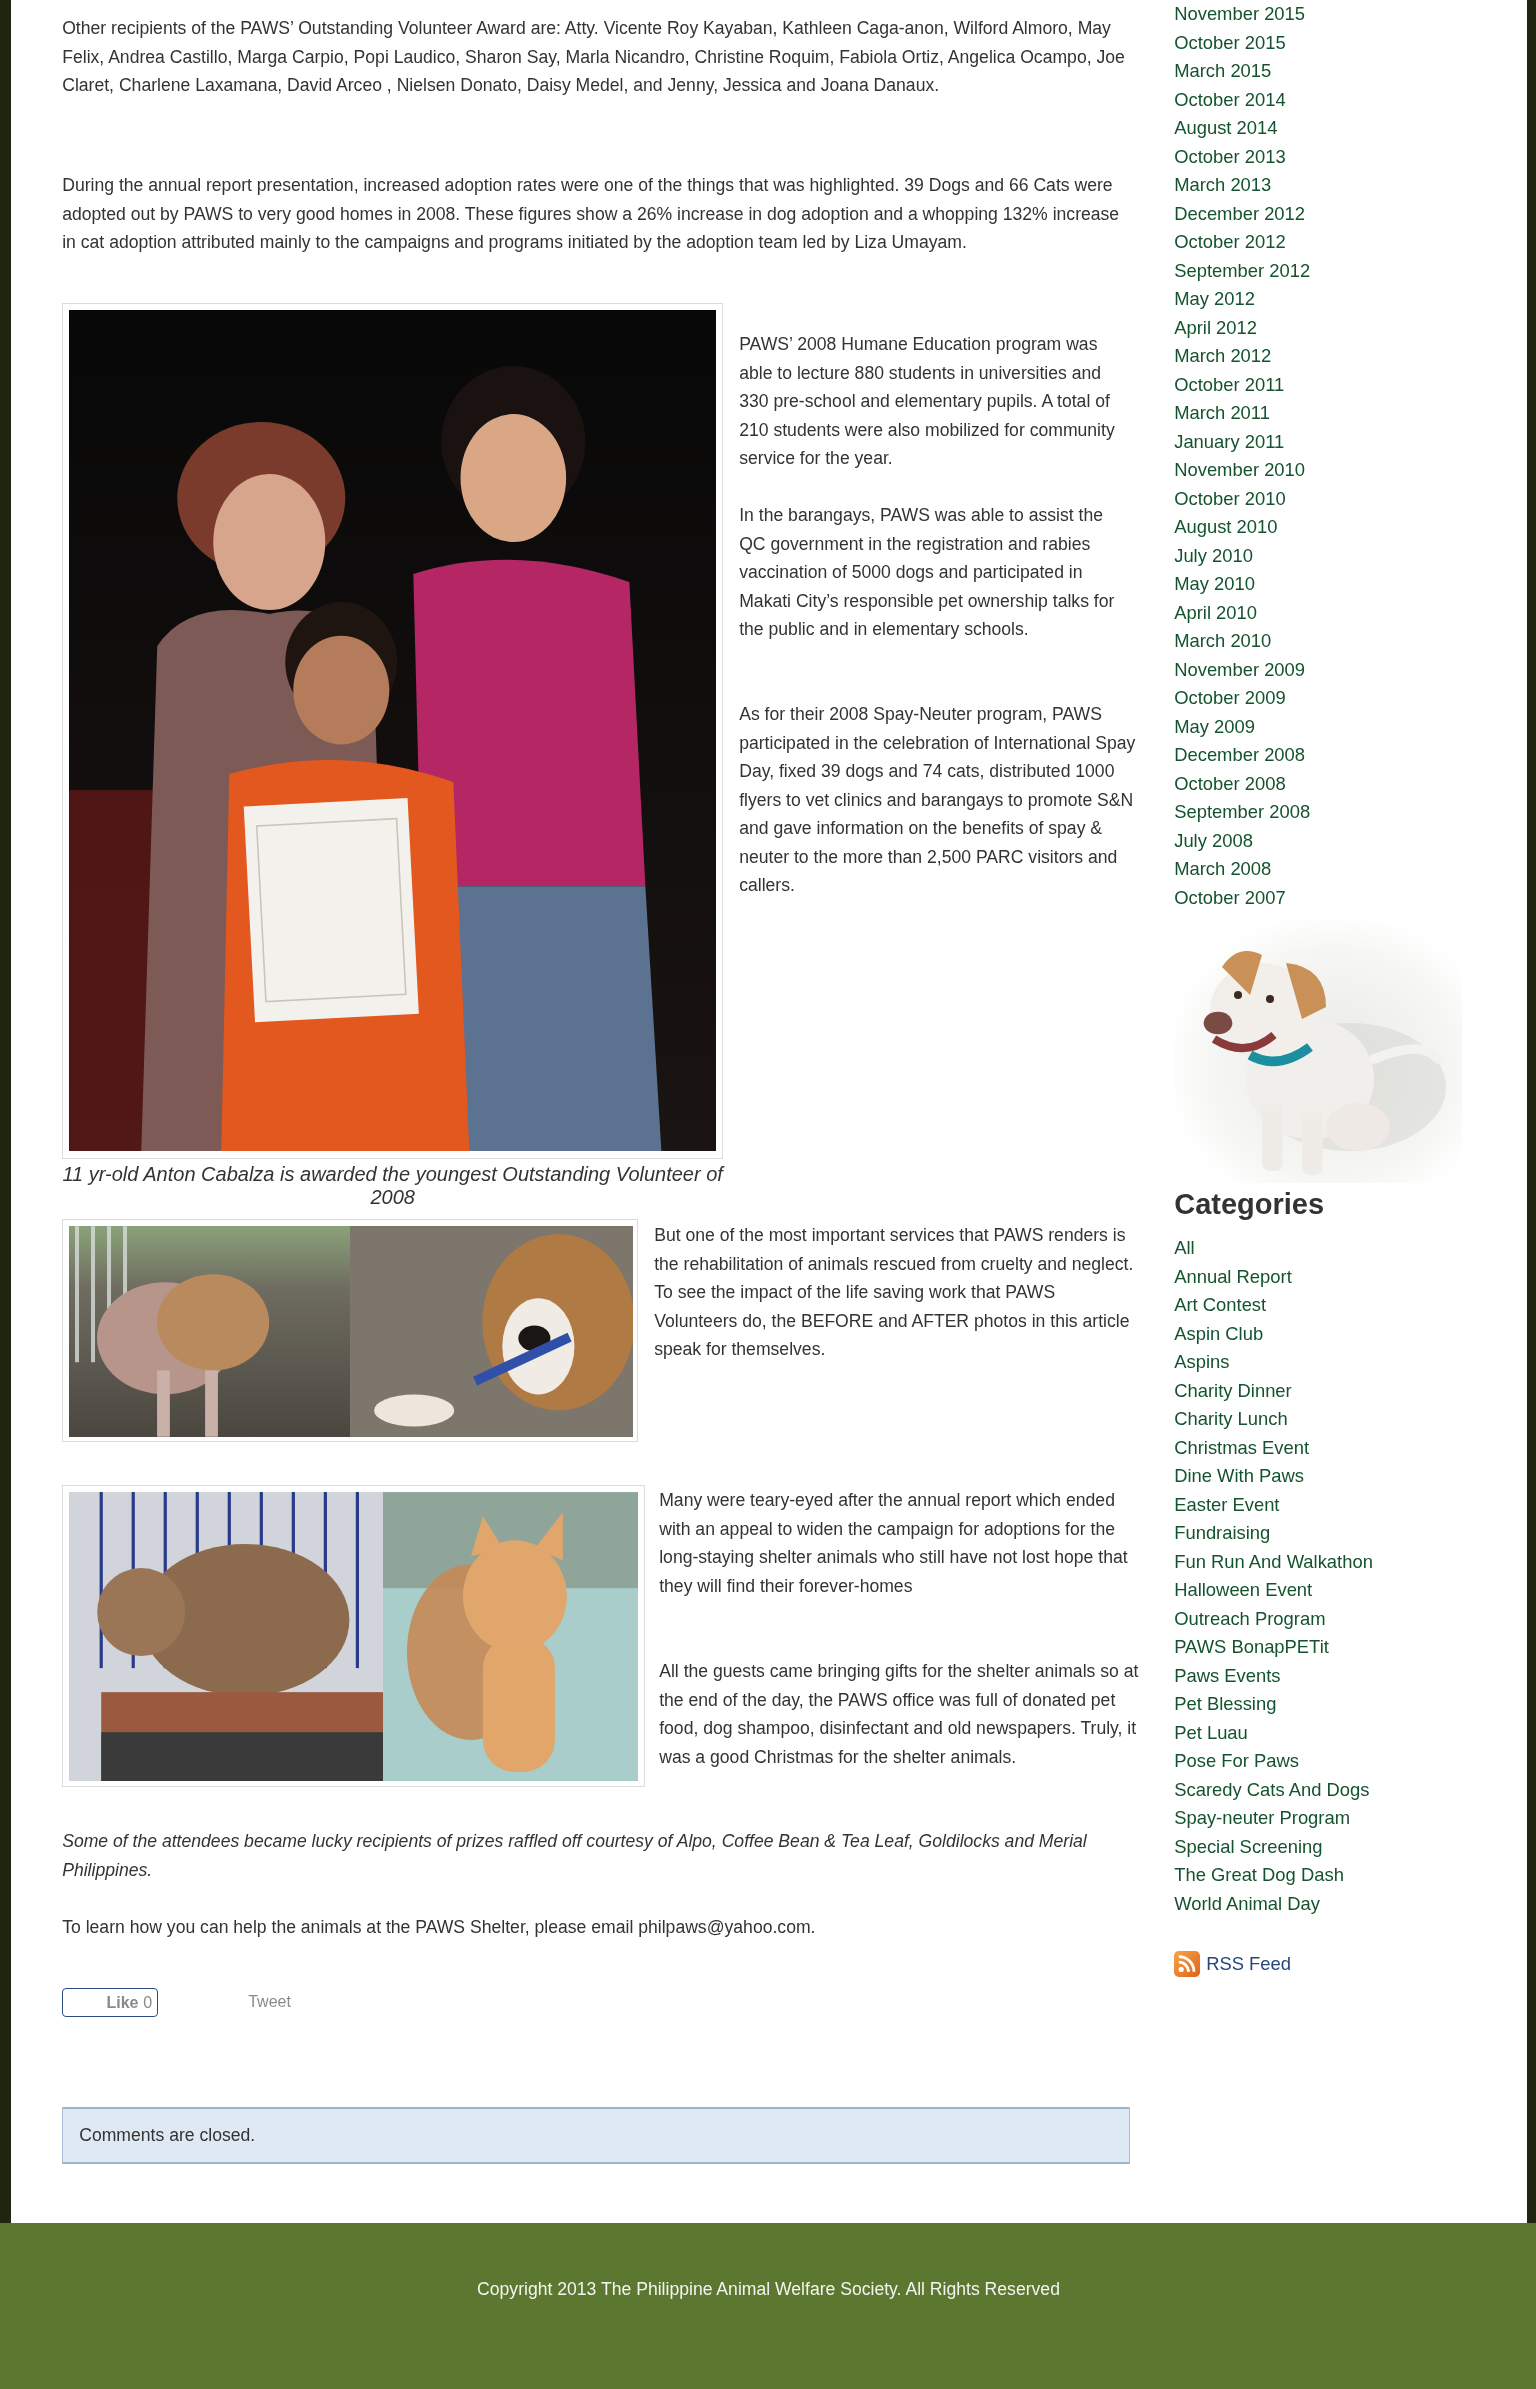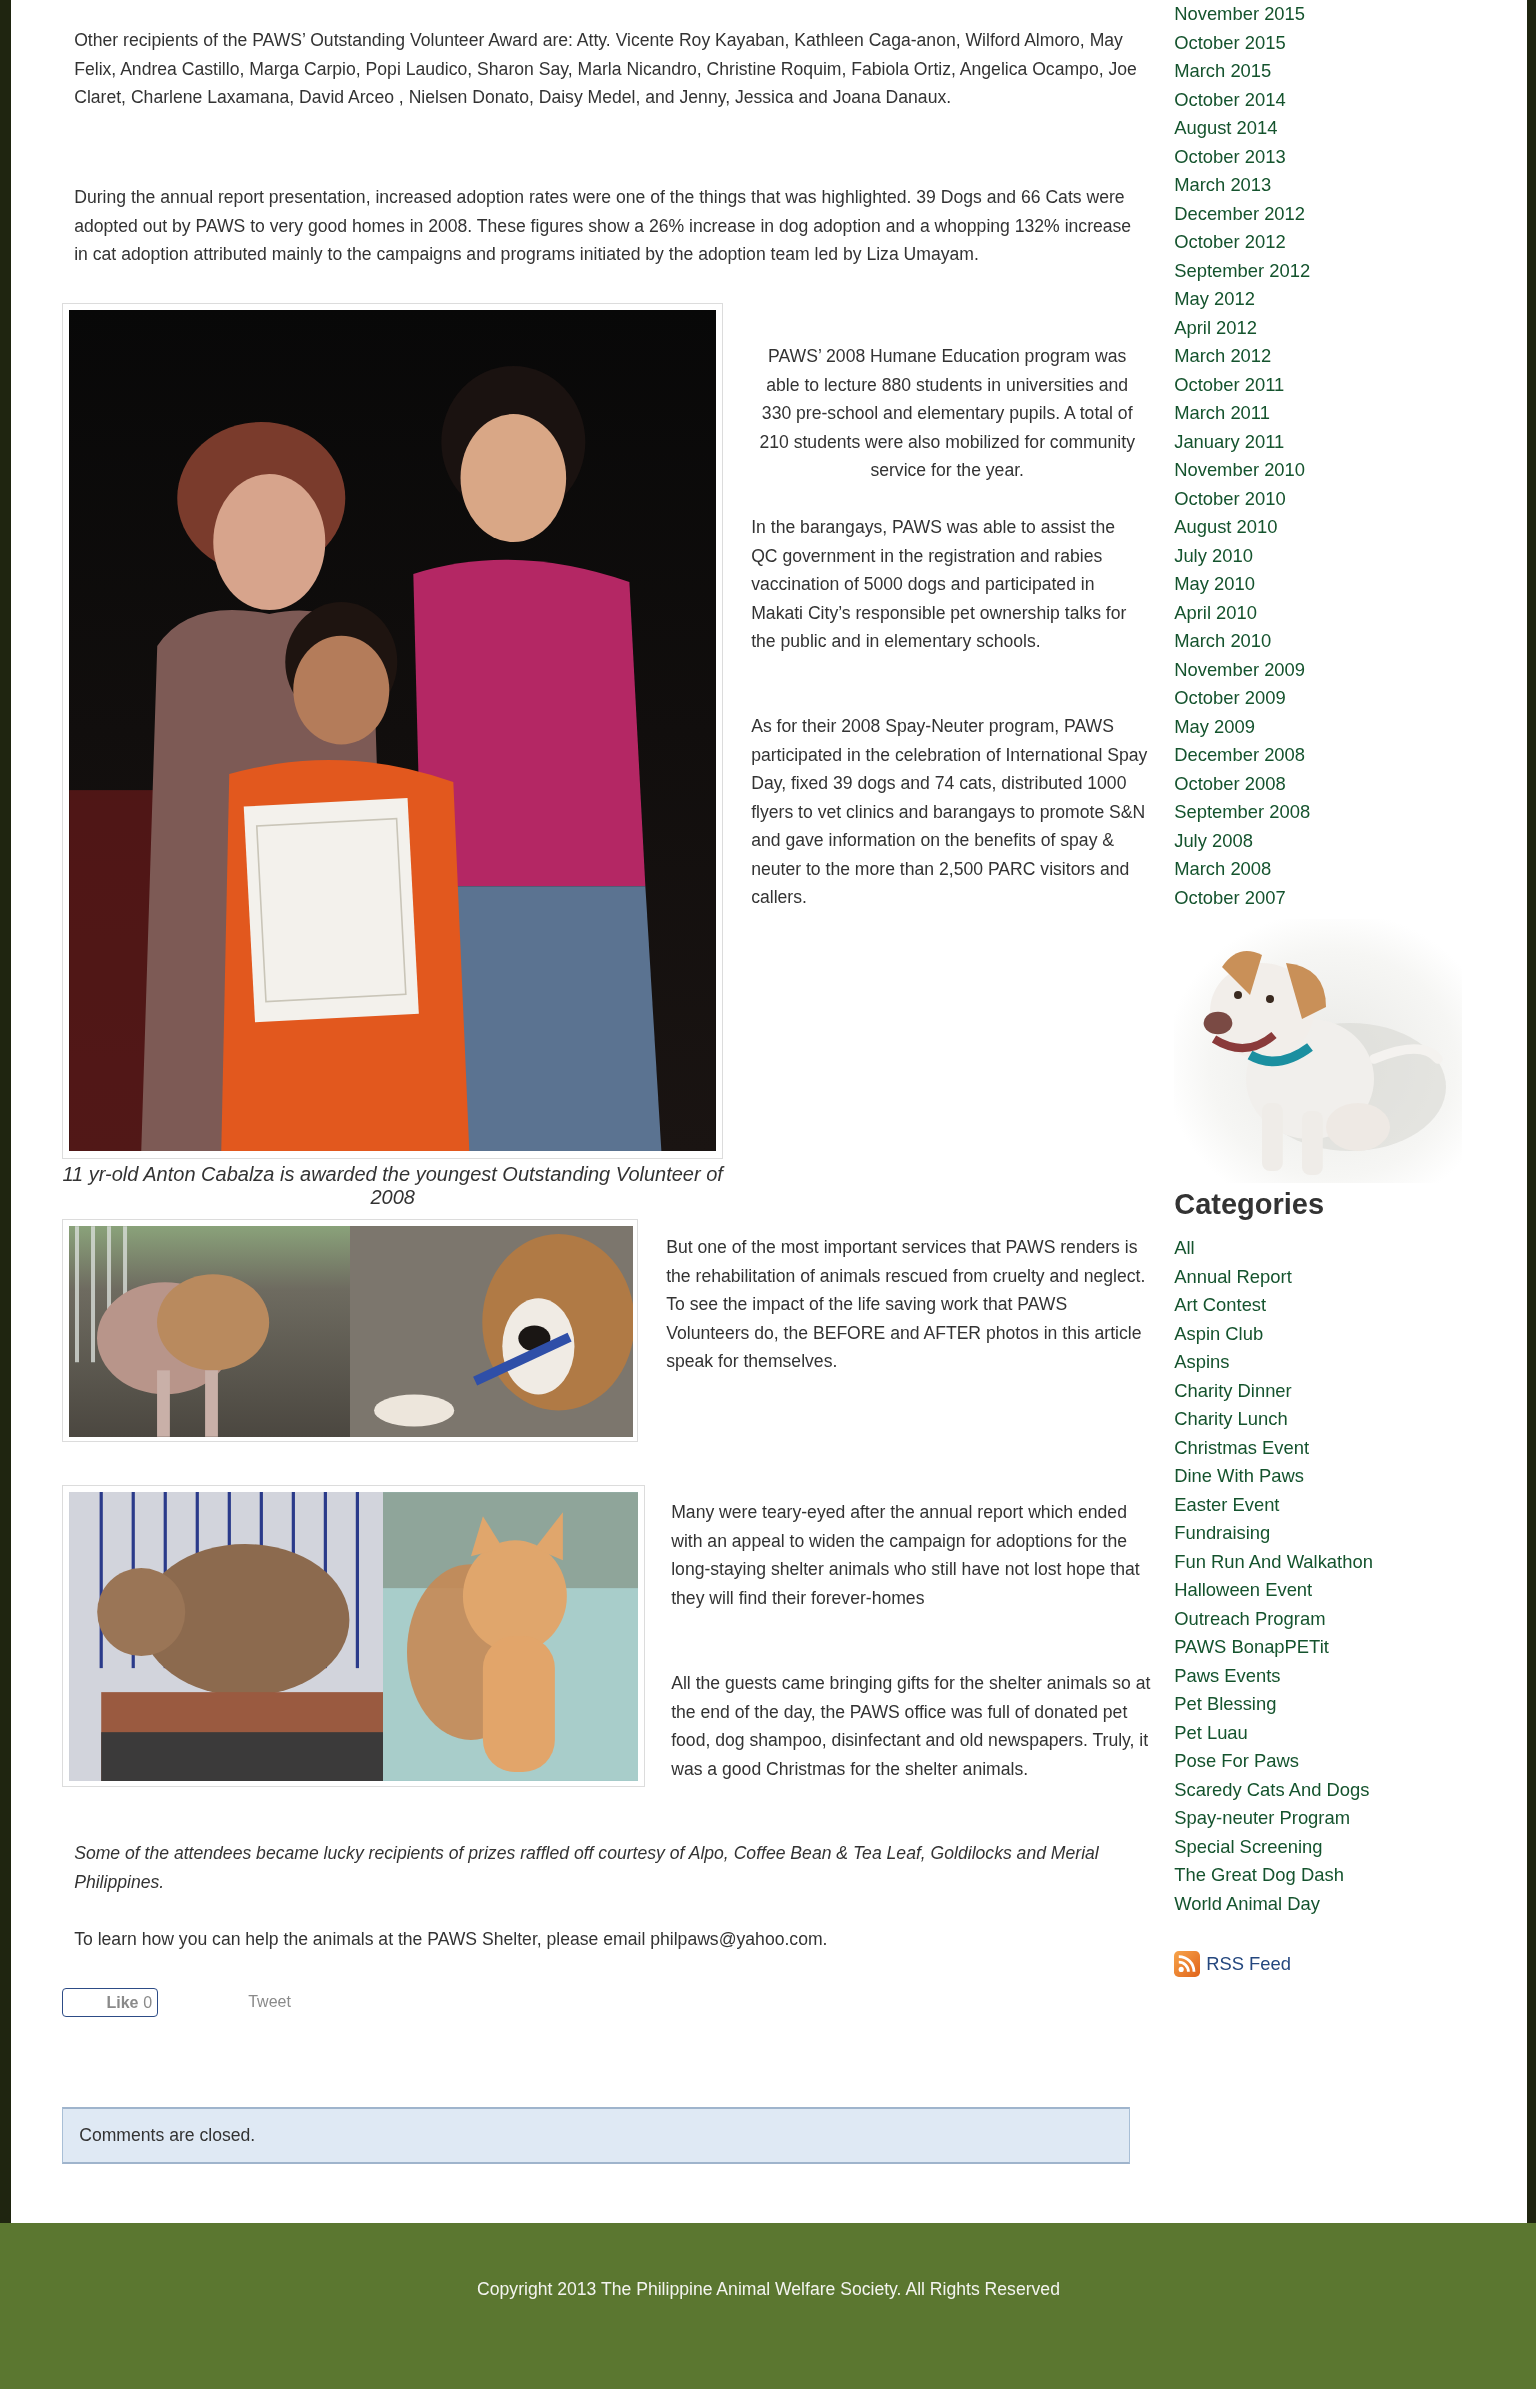--- a/index.html
+++ b/index.html
@@ -8,21 +8,21 @@
     background: #1f2510;
     font-family: "Liberation Sans", sans-serif;
     color: #333;
   }
   .page {
     position: absolute; left: 11.2px; top: 0; width: 1516px; height: 2223px;
     background: #ffffff;
   }
   .main { position: absolute; left: 51px; top: 0; width: 1079px; }
   .p {
-    position: absolute; left: 0; margin: 12px;
+    position: absolute; left: 0; margin: 0;
     font-size: 17.6px; line-height: 28.5px; color: #333;
   }
   .frame {
     position: absolute; border: 1.6px solid #dcdcdc; background: #fff; box-sizing: border-box;
   }
   .frame .pic { position: absolute; overflow: hidden; }
   .caption {
     position: absolute; font-size: 20px; color: #333; text-align: center; font-style: italic;
   }
   
@@ -104,21 +104,21 @@
           <ellipse cx="340" cy="475" rx="60" ry="68" fill="#b47c5a"></ellipse>
           <path d="M200 580 Q340 540 480 590 L500 1051 L190 1051 Z" fill="#e2581e"></path>
 
           <rect x="225" y="615" width="205" height="270" fill="#f3f1ec" transform="rotate(-3 327 750)"></rect>
           <rect x="240" y="640" width="175" height="220" fill="none" stroke="#c9c5b8" stroke-width="2" transform="rotate(-3 327 750)"></rect>
         </svg>
       </div>
     </div>
     <div class="caption" style="left:0;top:1163px;width:661px;">11 yr-old Anton Cabalza is awarded the youngest Outstanding Volunteer of 2008</div>
 
-    <p class="p" style="left:677px;top:330px;width:392px;text-align:center;">PAWS’ 2008 Humane Education program was able to lecture 880 students in universities and 330 pre-school and elementary pupils. A total of 210 students were also mobilized for community service for the year.</p>
+    <p class="p" style="left:677px;top:330px;width:392px;">PAWS’ 2008 Humane Education program was able to lecture 880 students in universities and 330 pre-school and elementary pupils. A total of 210 students were also mobilized for community service for the year.</p>
     <p class="p" style="left:677px;top:501px;width:392px;">In the barangays, PAWS was able to assist the QC government in the registration and rabies vaccination of 5000 dogs and participated in Makati City’s responsible pet ownership talks for the public and in elementary schools.</p>
     <p class="p" style="left:677px;top:700px;width:400px;">As for their 2008 Spay-Neuter program, PAWS participated in the celebration of International Spay Day, fixed 39 dogs and 74 cats, distributed 1000 flyers to vet clinics and barangays to promote S&amp;N and gave information on the benefits of spay &amp; neuter to the more than 2,500 PARC visitors and callers.</p>
 
     <div class="frame" style="left:0;top:1219px;width:576px;height:223px;">
       <div class="pic" style="left:5.6px;top:5.6px;width:281px;height:211px;background:linear-gradient(180deg,#8aa27a 0%,#6e6b60 30%,#4b4740 100%);">
         <svg width="281" height="211" viewBox="0 0 351 263">
           <g stroke="#d8ddd8" stroke-width="5" opacity="0.8">
             <line x1="10" y1="0" x2="10" y2="170"></line>
               <line x1="30" y1="0" x2="30" y2="170"></line>
               <line x1="50" y1="0" x2="50" y2="170"></line>

